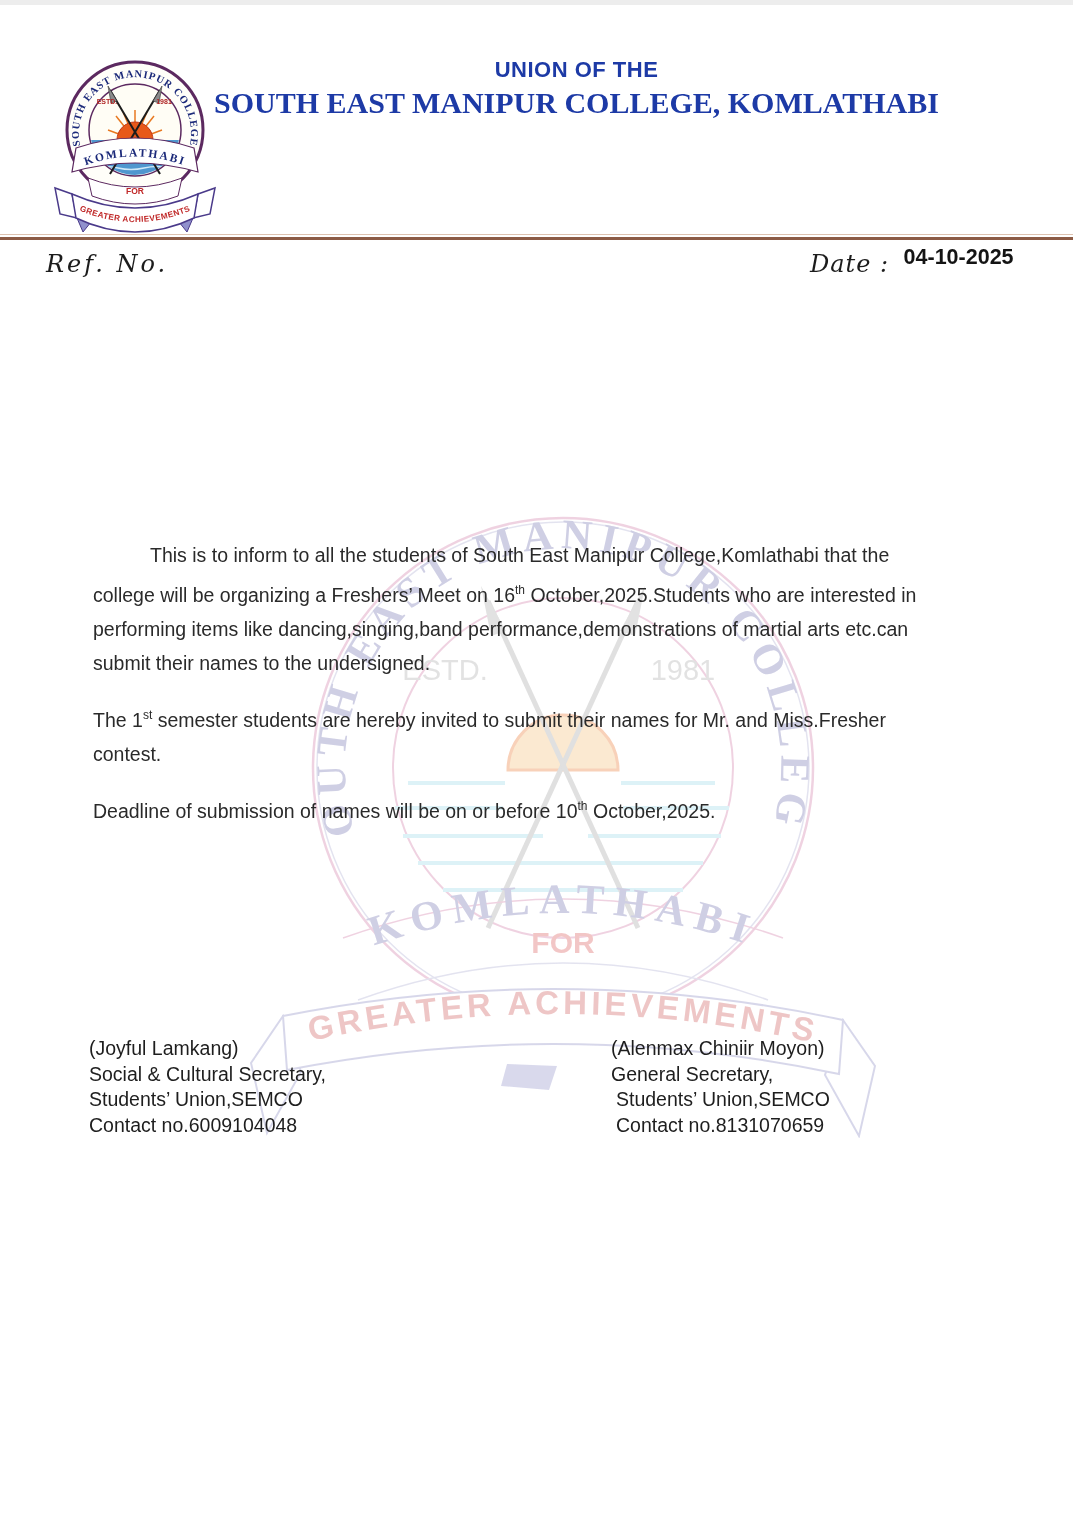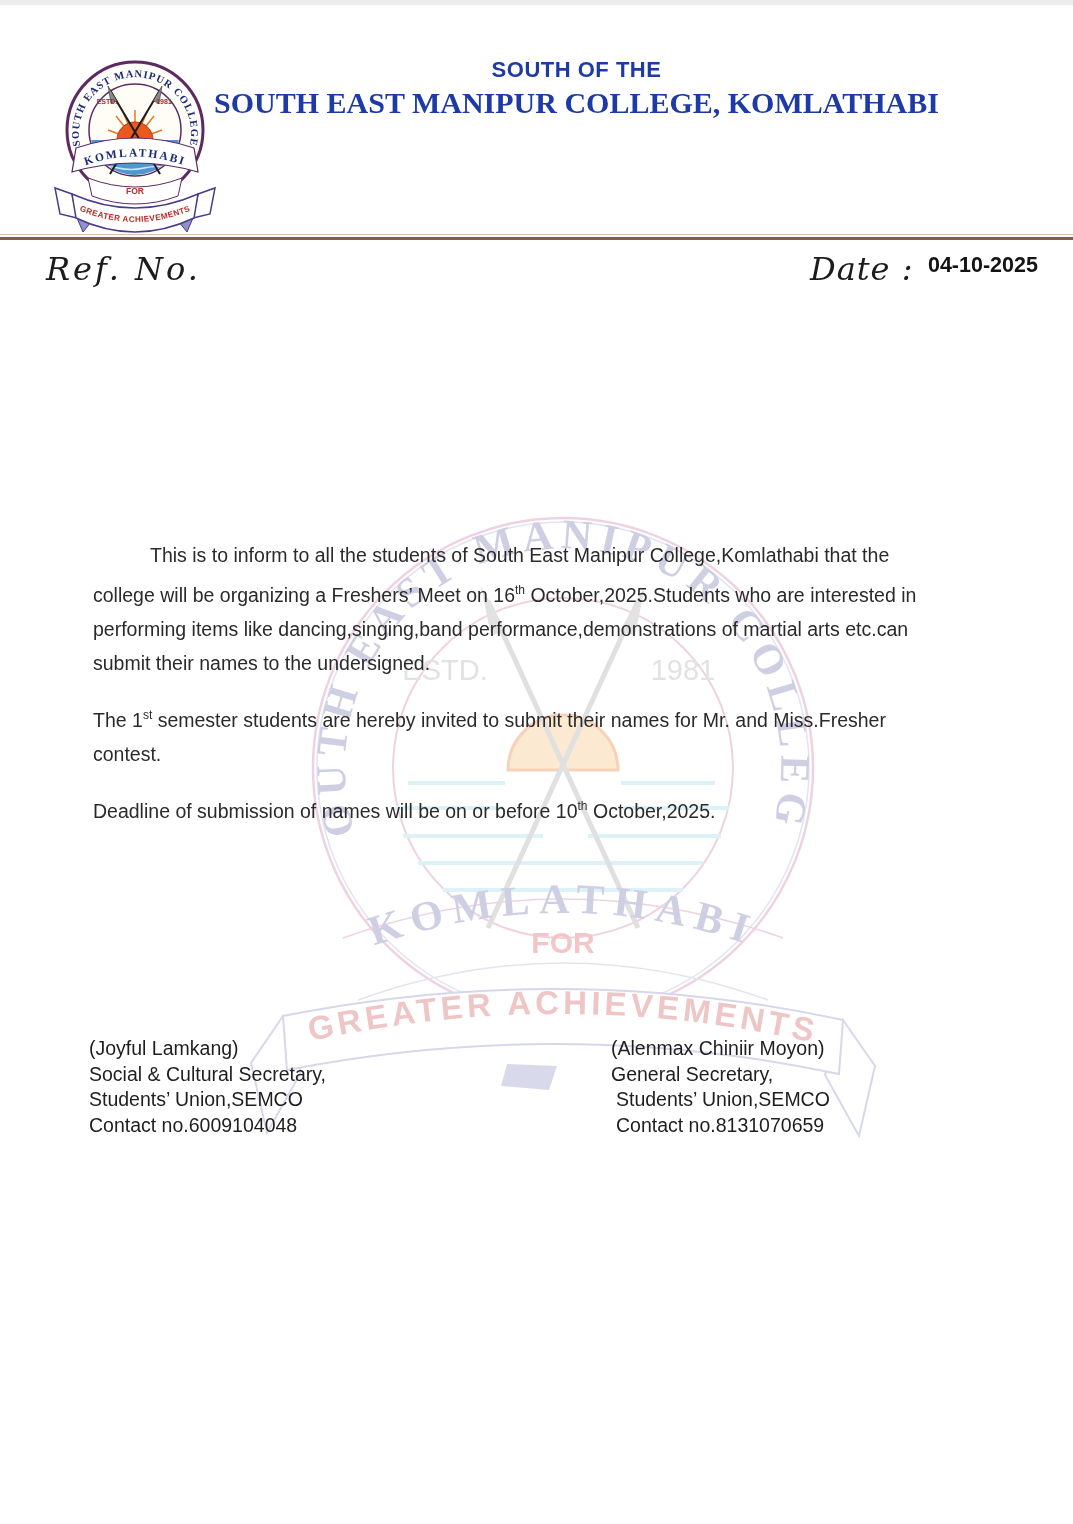--- a/index.html
+++ b/index.html
@@ -17,23 +17,23 @@
   .h-gov,.h-addr{font-size:21.5px;color:#2244ae;margin-top:6px;}
   .h-gov sup{font-size:12px;}
 
   .rule{position:absolute;left:0;top:234px;width:100%;}
   .rule .l1{height:1px;background:#ddc2b0;}
   .rule .l2{height:2px;background:#ffffff;}
   .rule .l3{height:3px;background:#8c5b45;}
 
   
   .script{font-family:"DejaVu Serif",serif;font-style:italic;color:#1c1c1c;}
-  .ref-no{position:absolute;left:46px;top:250px;font-size:32px;letter-spacing:3px;}
+  .ref-no{position:absolute;left:46px;top:250px;font-size:24px;letter-spacing:3px;}
   .date-row{position:absolute;left:810px;top:250px;white-space:nowrap;}
-  .date-label{font-size:32px;letter-spacing:1px;}
+  .date-label{font-size:24px;letter-spacing:1px;}
   .date-value{font-size:21.5px;font-weight:bold;color:#141414;position:relative;top:-8px;margin-left:10px;
               font-family:"Liberation Sans",sans-serif;font-style:normal;}
 
   
   .notice-wrap{position:absolute;left:0;right:60px;top:441px;text-align:center;}
   .notice-title{display:inline-block;font-size:30px;color:#161616;
                 border-bottom:3px solid #161616;padding:0 14px 2px 2px;}
   .body-text{position:absolute;left:89px;width:843px;top:538px;font-size:19.5px;line-height:34.6px;color:#2a2a2a;}
   .body-text p{margin:0 0 17px 4px;}
   .body-text .indent{text-indent:57px;}
@@ -111,21 +111,21 @@
     <path d="M38,130 Q85,148 132,130 L128,148 Q85,164 42,148 Z" fill="#fff" stroke="#5c2960" stroke-width="1"></path>
     <text x="85" y="146" font-size="8.5" font-weight="bold" fill="#c02828" text-anchor="middle">FOR</text>
 
     <path id="lgRib" d="M28,162 Q85,186 142,162" fill="none"></path>
     <text font-size="8.2" font-weight="bold" fill="#c02828" letter-spacing=".4">
       <textPath href="#lgRib" startOffset="50%" text-anchor="middle">GREATER ACHIEVEMENTS</textPath>
     </text>
   </svg>
 
   <div class="header-text">
-    <div class="h-office">SOUTH OF THE</div>
+    <div class="h-office">UNION OF THE</div>
     <div class="h-college">SOUTH EAST MANIPUR COLLEGE, KOMLATHABI</div>
   </div>
 
   <div class="rule">
     <div class="l1"></div>
       <div class="l2"></div>
       <div class="l3"></div>
   </div>
 
   <div class="ref-no script">Ref. No.</div>

